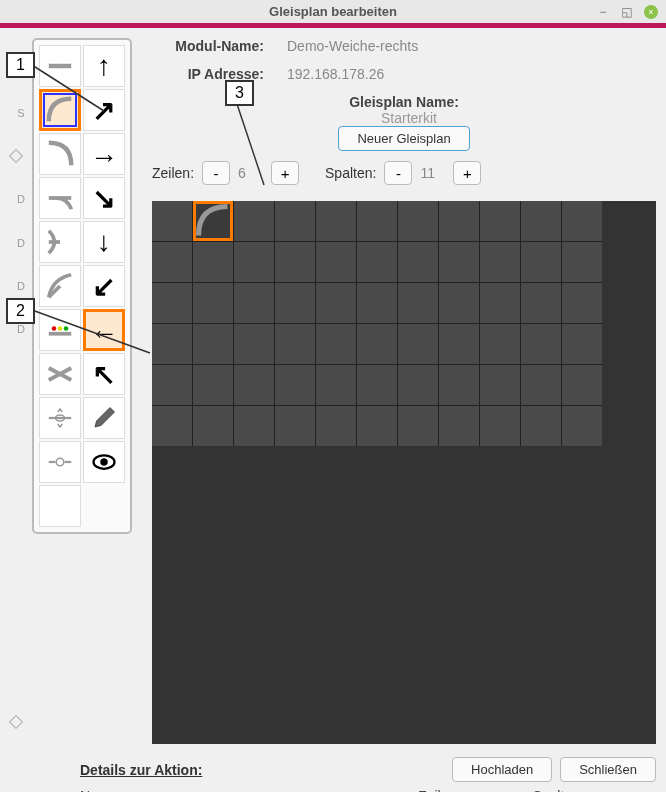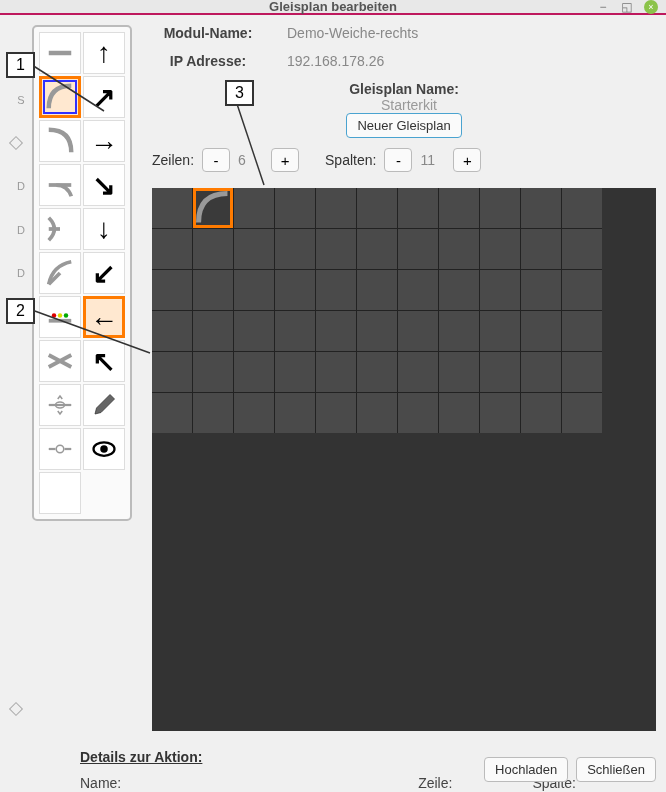--- a/index.html
+++ b/index.html
@@ -6,23 +6,23 @@
     body {
       font-family: -apple-system, BlinkMacSystemFont, "Segoe UI", Arial, sans-serif;
       font-size: 13px;
       background: #f0f0f0;
       width: 666px;
       height: 792px;
       overflow: hidden;
       position: relative;
     }
     .titlebar {
-      height: 15px;
+      height: 28px;
       background: #e8e8e8;
-      border-bottom: 2px solid #be185d;
+      border-bottom: 5px solid #be185d;
       display: flex;
       align-items: center;
       justify-content: center;
       position: relative;
     }
     .titlebar-title {
       font-weight: 600;
       color: #555;
       font-size: 13px;
     }
@@ -114,21 +114,21 @@
       flex-direction: column;
     }
     .info-row {
       display: flex;
       align-items: center;
       margin-bottom: 12px;
       font-size: 14px;
     }
     .info-label {
       width: 135px;
-      text-align: center;
+      text-align: right;
       font-weight: 600;
       color: #444;
       padding-right: 23px;
     }
     .info-value {
       color: #888;
     }
     .plan-name-row {
       display: flex;
       align-items: center;
@@ -141,21 +141,21 @@
       color: #444;
     }
     .plan-name-value {
       color: #999;
       margin-left: 10px;
       flex: 1;
     }
     .btn {
       border: 1px solid #bbb;
       background: #fafafa;
-      padding: 4px 10px;
+      padding: 4px 18px;
       border-radius: 4px;
       cursor: pointer;
       font-size: 13px;
       color: #333;
     }
     .btn.accent {
       border: 1.5px solid #4aa3d0;
     }
     .size-row {
       display: flex;

